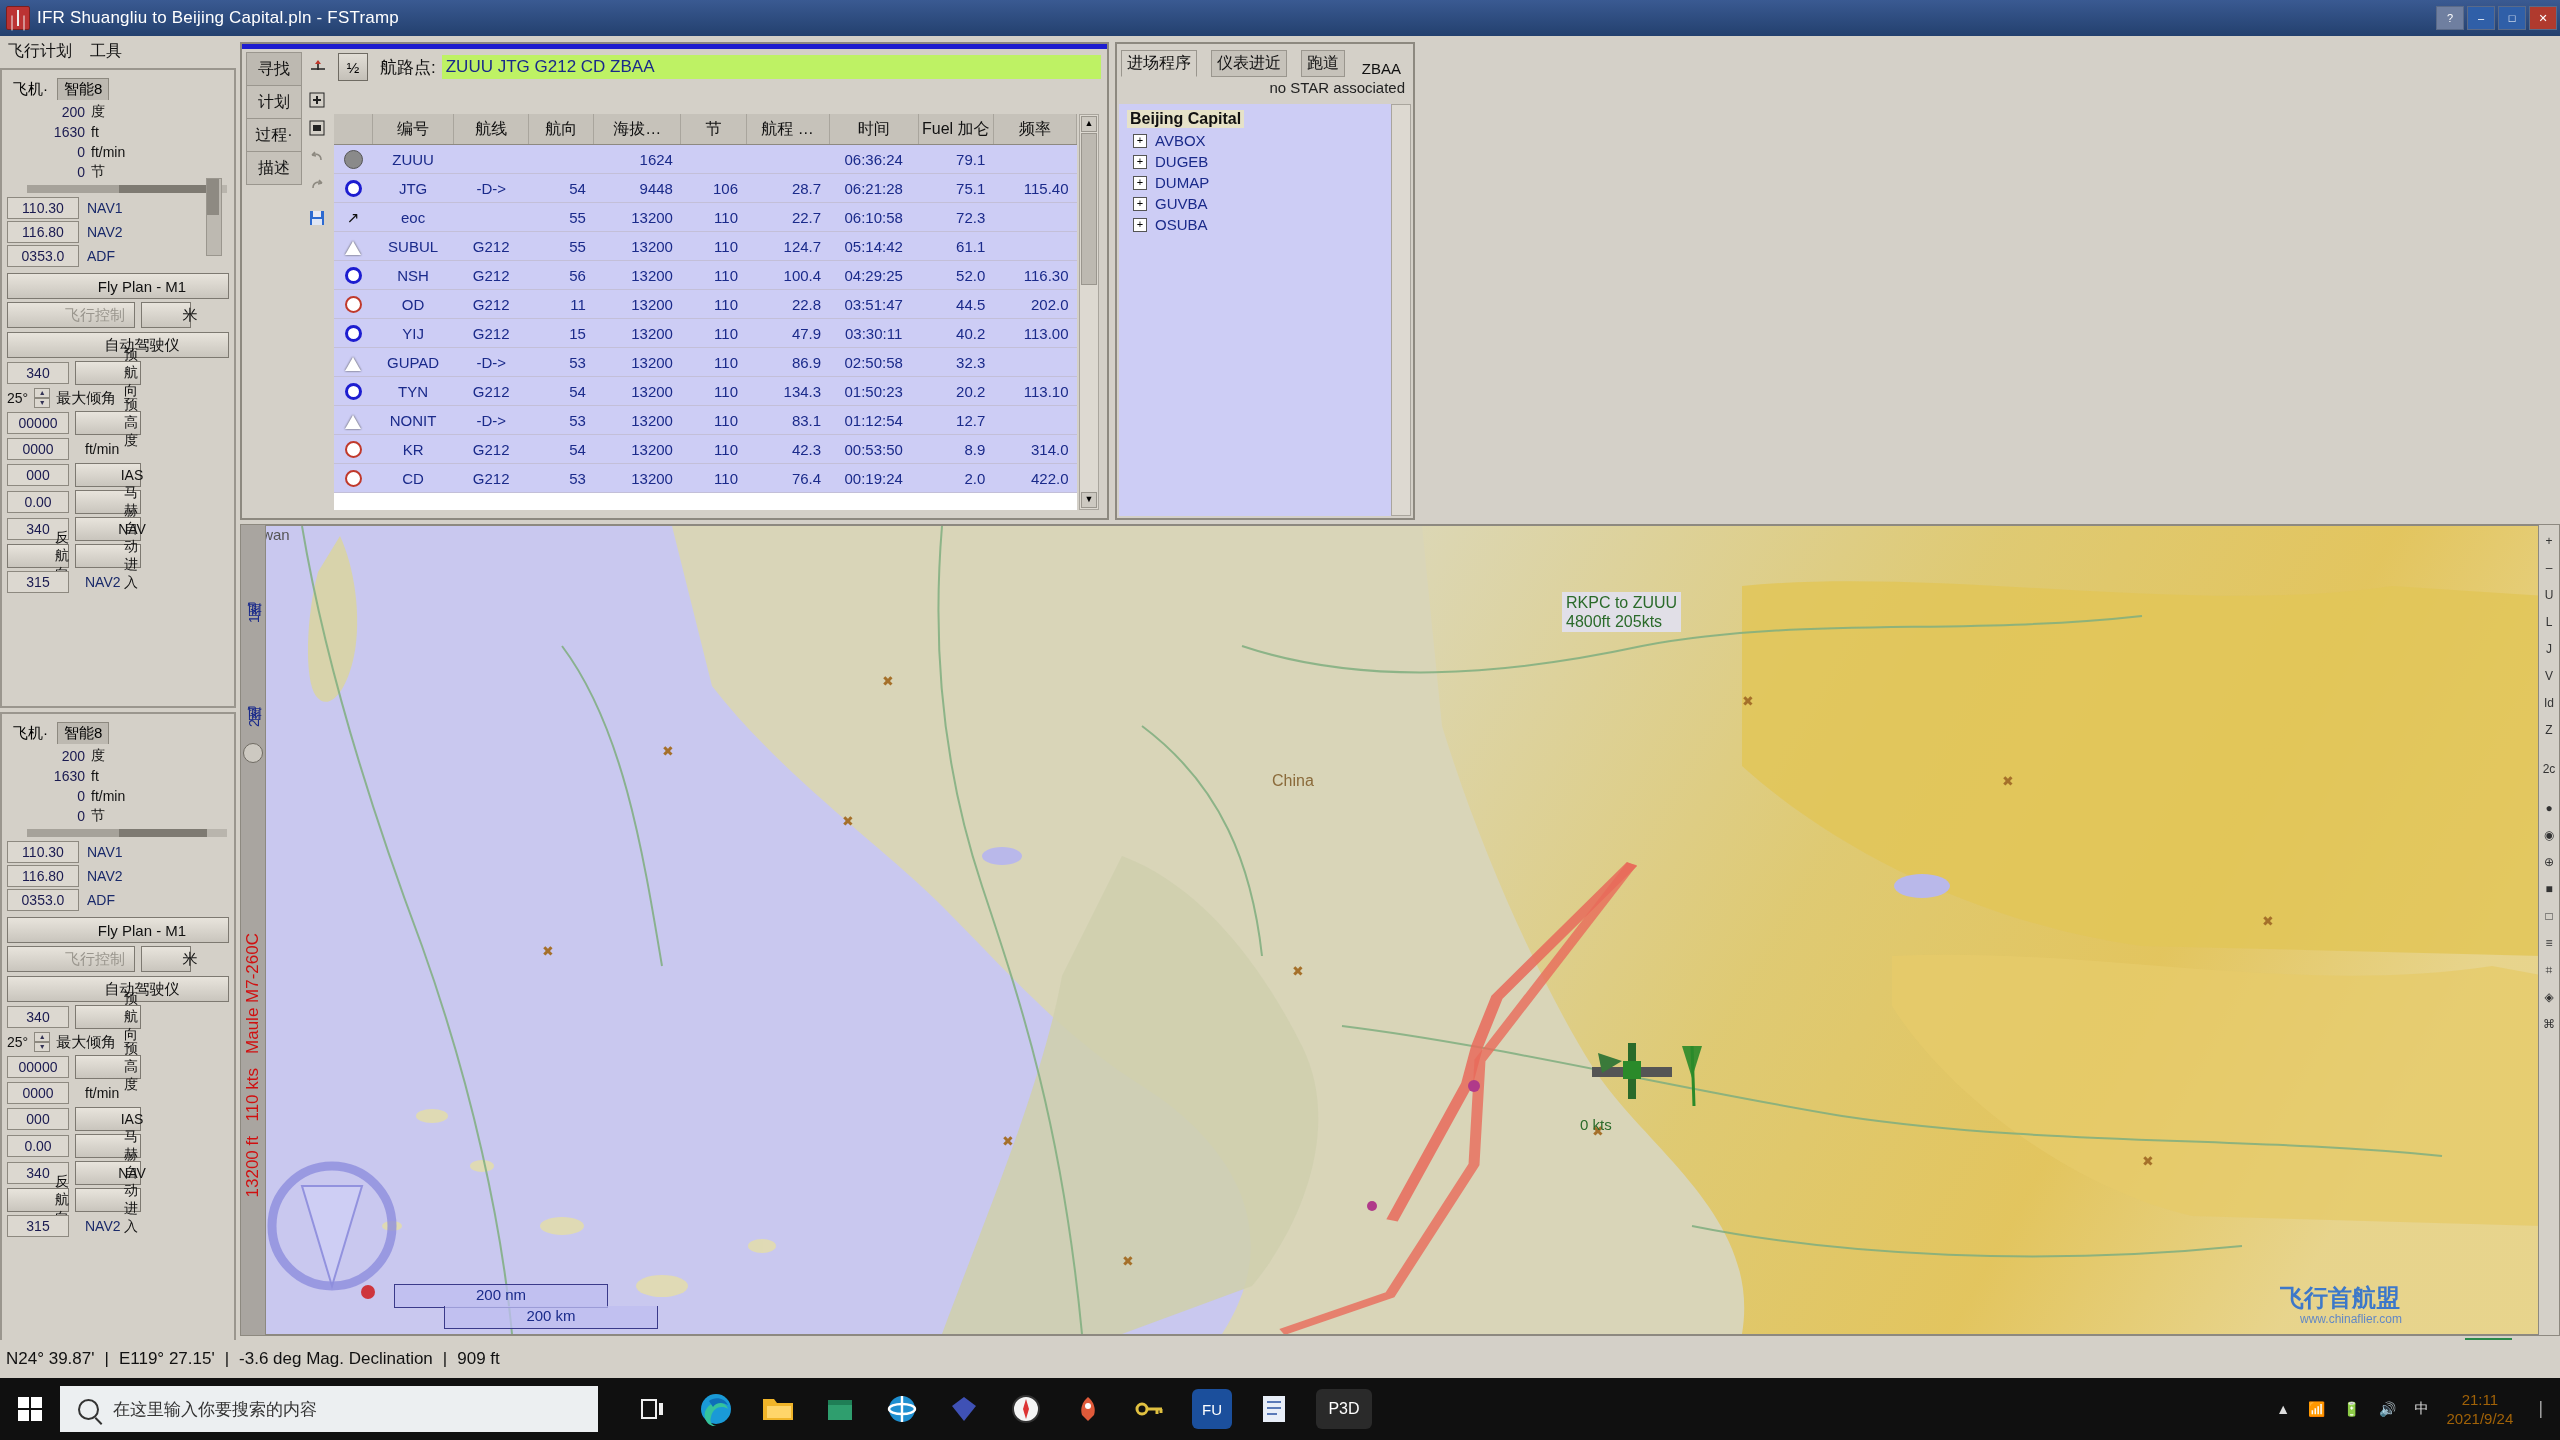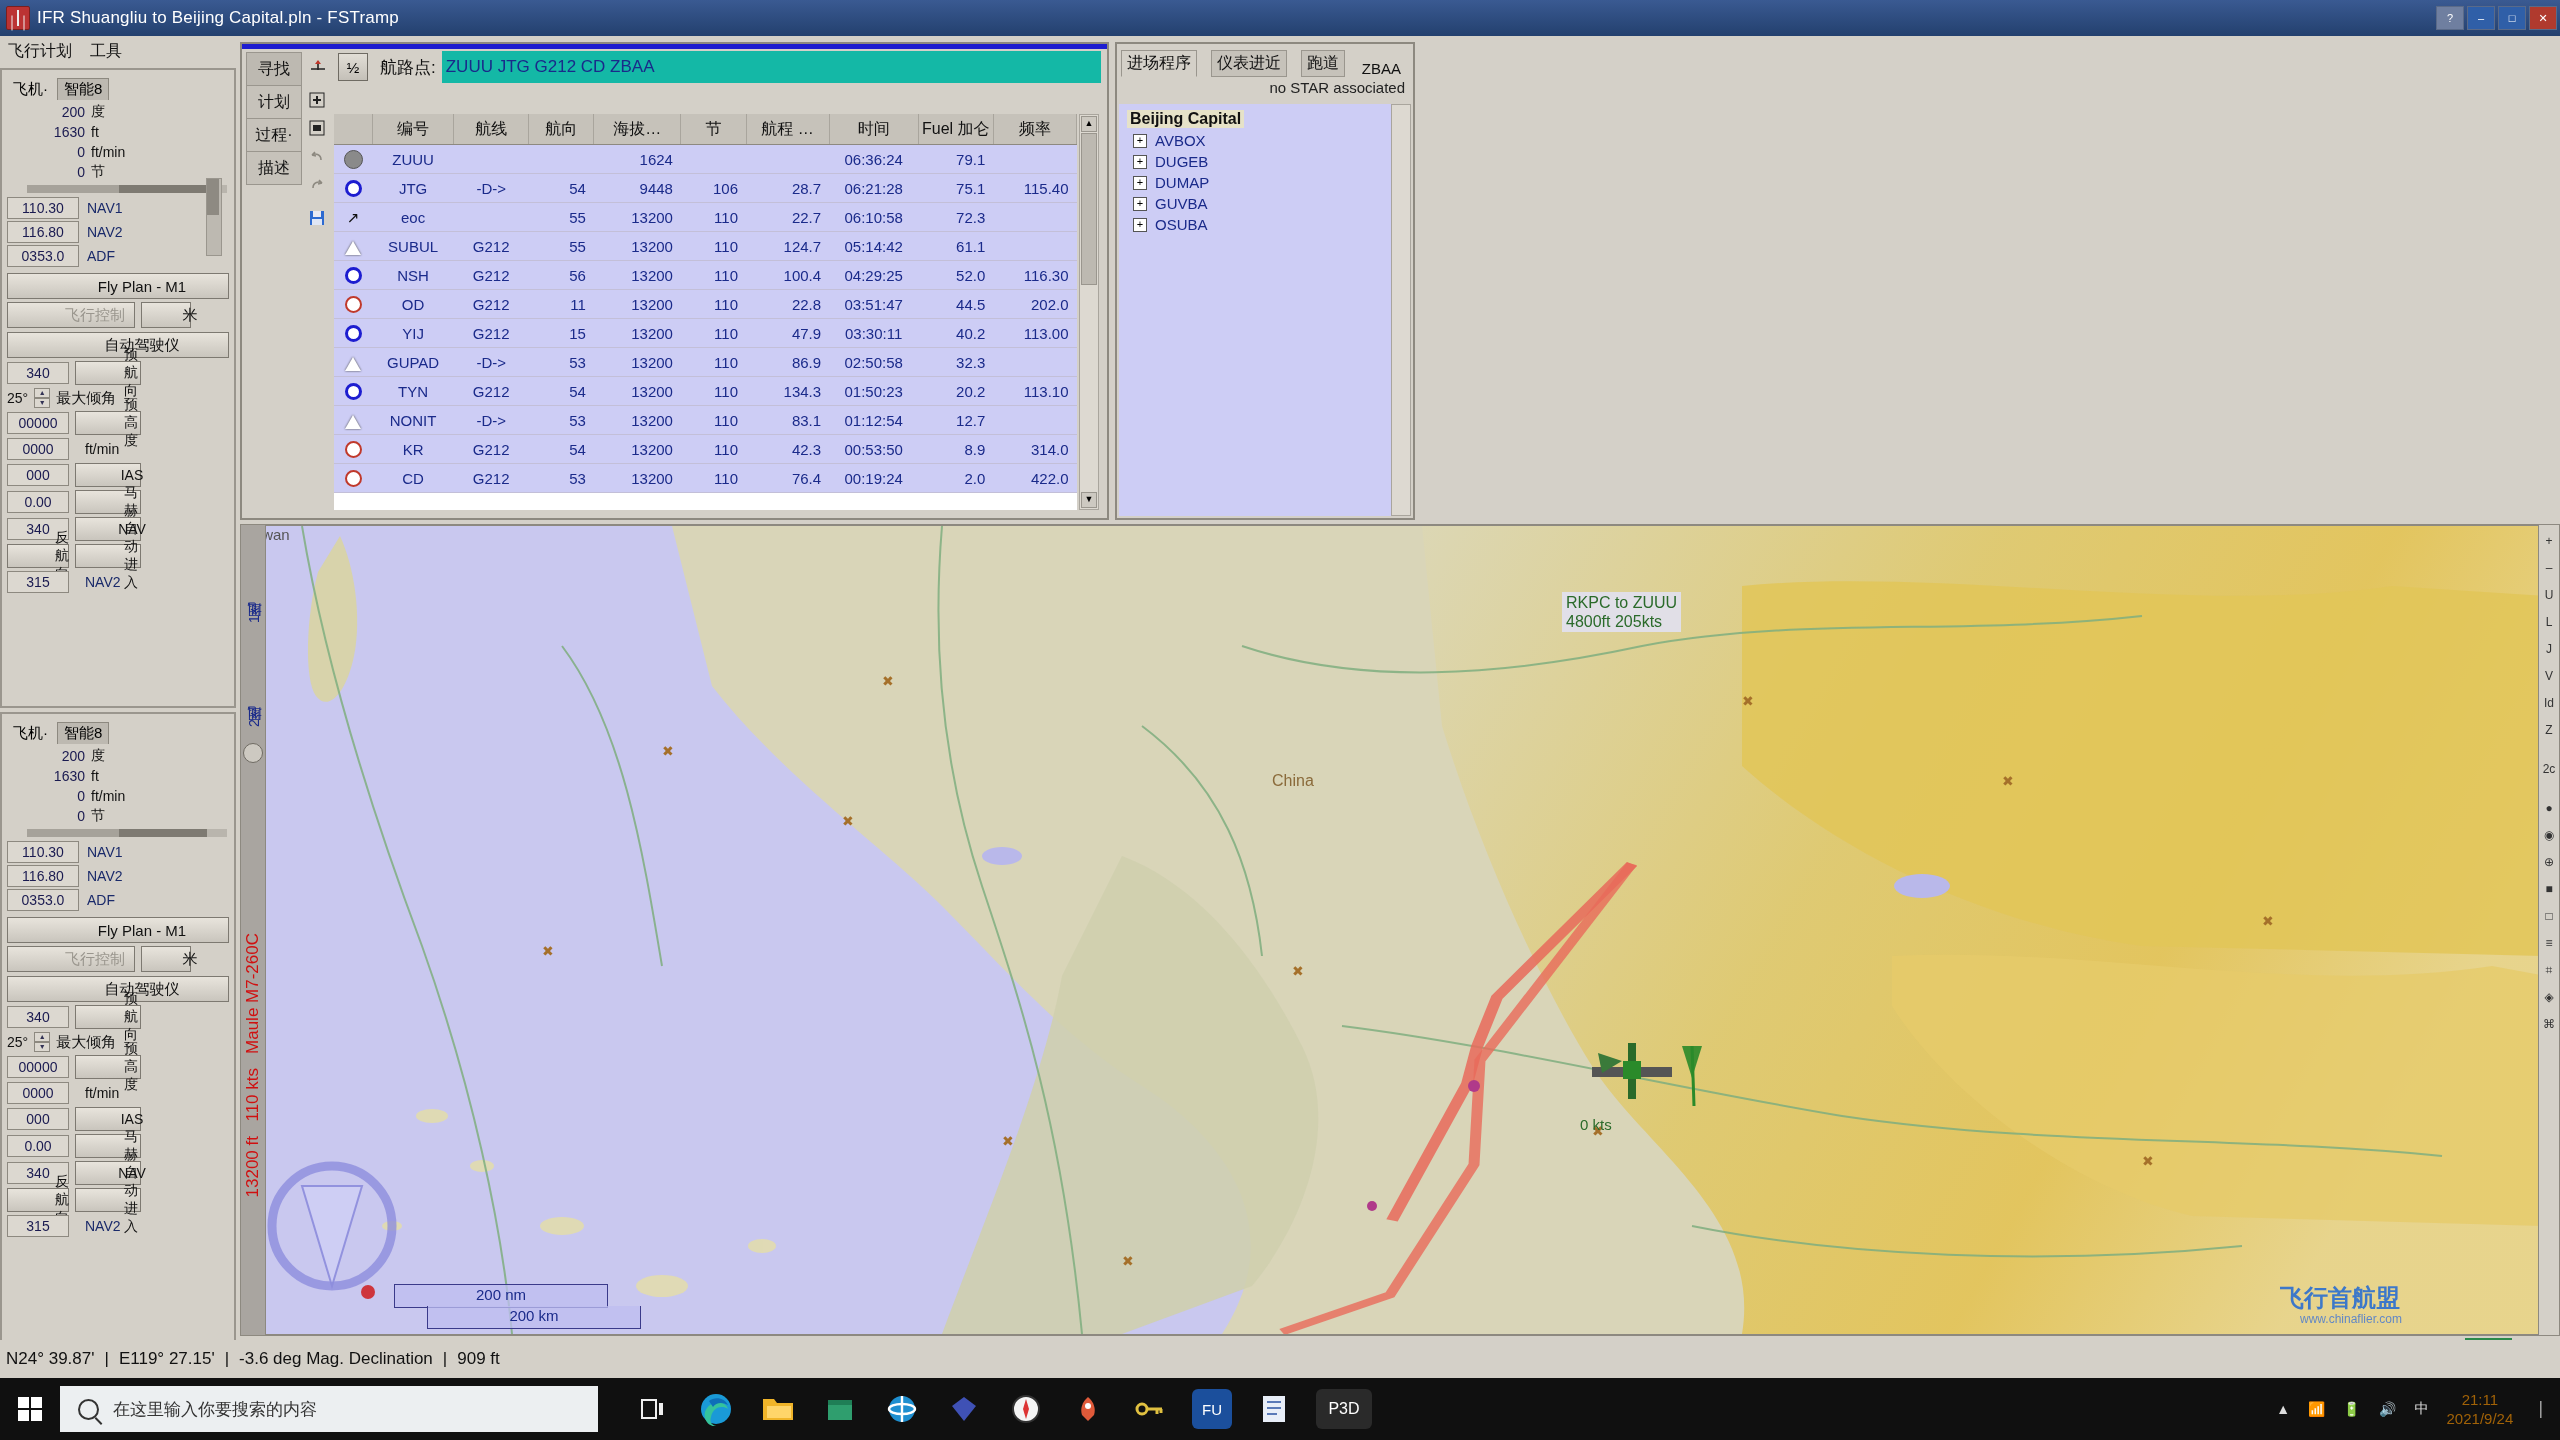--- a/index.html
+++ b/index.html
@@ -59,21 +59,21 @@
   .fp-vtabs{position:absolute;left:4px;top:8px;width:56px;}
   .vtab{height:32px;font-size:16px;display:flex;align-items:center;justify-content:center;
     background:#c6c2ba;border:1px solid #9a968e;margin-bottom:-1px;color:#111;}
   .vtab.sel{background:#bdb9b1;}
   .fp-toolcol{position:absolute;left:62px;top:42px;width:28px;}
   .toolbtn{width:26px;height:28px;display:flex;align-items:center;justify-content:center;font-size:15px;color:#222;}
   .fp-head{position:absolute;left:62px;top:8px;height:30px;right:6px;display:flex;align-items:center;gap:6px;}
   .hbtn{width:28px;height:26px;display:flex;align-items:center;justify-content:center;font-size:15px;}
   .hbtn.box{border:1px solid #6f6b63;background:linear-gradient(#e2ded6,#c4c0b8);}
   .fp-label{font-size:17px;color:#111;margin-left:6px;}
-  .fp-route{flex:1;height:32px;background:#14b8a6;border:none;font-size:17px;color:#1a2a8a;
+  .fp-route{flex:1;height:24px;background:#bef264;border:none;font-size:17px;color:#1a2a8a;
     display:flex;align-items:center;padding-left:4px;box-sizing:border-box;}
 
   .tbl{position:absolute;left:92px;top:70px;right:30px;bottom:8px;overflow:hidden;background:#fff;}
   table{border-collapse:collapse;width:100%;font-size:15px;}
   thead th{background:#c6c2ba;border-right:1px solid #a9a59d;border-bottom:1px solid #8d8980;
     height:28px;font-weight:normal;color:#111;font-size:16px;}
   tbody td{height:26px;border-bottom:1px solid #c3bfd8;color:#1a2a8a;text-align:right;padding-right:8px;white-space:nowrap;}
   tbody tr{background:#cdcdf5;}
   td.c-ico{width:36px;text-align:center;padding:0;}
   td.c-id{width:78px;text-align:center;padding:0;}
@@ -688,21 +688,21 @@
     <div style="position:absolute;left:1338px;top:590px;font-size:15px;color:#2a6a2a;">0 kts</div>
 
     <div style="position:absolute;left:1320px;top:66px;background:rgba(226,226,246,.85);padding:1px 4px;font-size:16px;color:#2a6a2a;line-height:19px;">
       <div>RKPC to ZUUU</div>
       <div>4800ft 205kts</div>
     </div>
 
     <div class="scalebar" style="left:152px;top:758px;width:212px;height:22px;">
       <div style="position:absolute;left:50%;top:1px;transform:translateX(-50%);font-size:15px;color:#1a2a8a;">200 nm</div>
     </div>
-    <div class="scalebar" style="left:185px;top:780px;width:212px;height:22px;border-top:none;">
+    <div class="scalebar" style="left:202px;top:780px;width:212px;height:22px;border-top:none;">
       <div style="position:absolute;left:50%;top:1px;transform:translateX(-50%);font-size:15px;color:#1a2a8a;">200 km</div>
     </div>
   </div>
 
   <div style="position:absolute;left:240px;top:524px;width:26px;height:812px;background:#a9a5a0;border:1px solid #8d8980;box-sizing:border-box;">
     <div style="writing-mode:vertical-rl;transform:rotate(180deg);font-size:14px;color:#1a2a8a;margin:6px 0 0 4px;height:96px;display:flex;align-items:center;">地图 1</div>
     <div style="writing-mode:vertical-rl;transform:rotate(180deg);font-size:14px;color:#1a2a8a;margin:8px 0 0 4px;height:96px;display:flex;align-items:center;">地图 2</div>
     <div style="width:18px;height:18px;border:1px solid #6f6b63;border-radius:50%;margin:12px auto;background:#cdc9c1;"></div>
     <div style="writing-mode:vertical-rl;transform:rotate(180deg);font-size:17px;color:#d01010;margin:170px 0 0 2px;">Maule M7-260C</div>
     <div style="writing-mode:vertical-rl;transform:rotate(180deg);font-size:17px;color:#d01010;margin:14px 0 0 2px;">110 kts</div>

